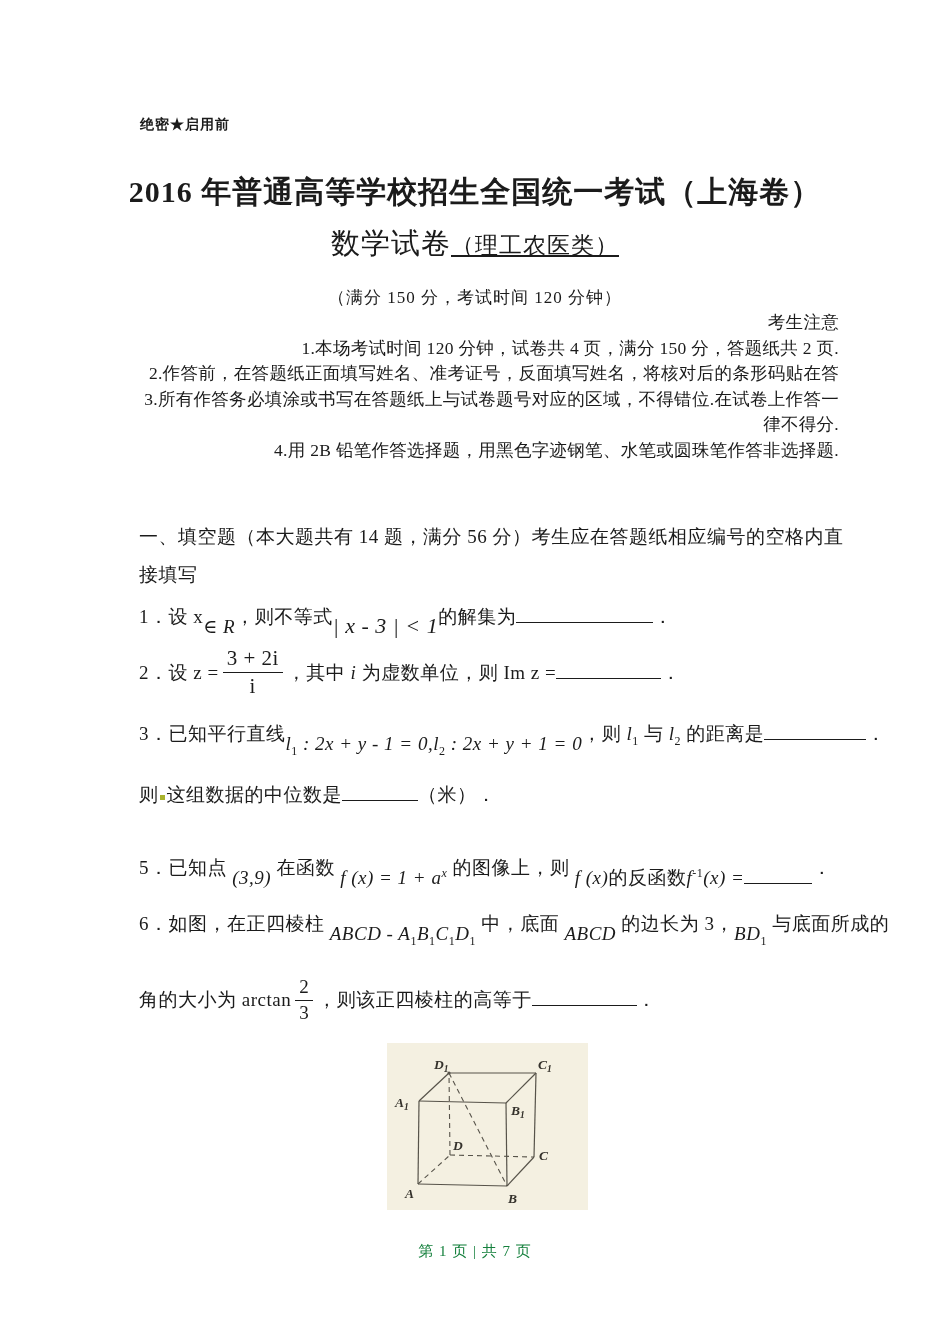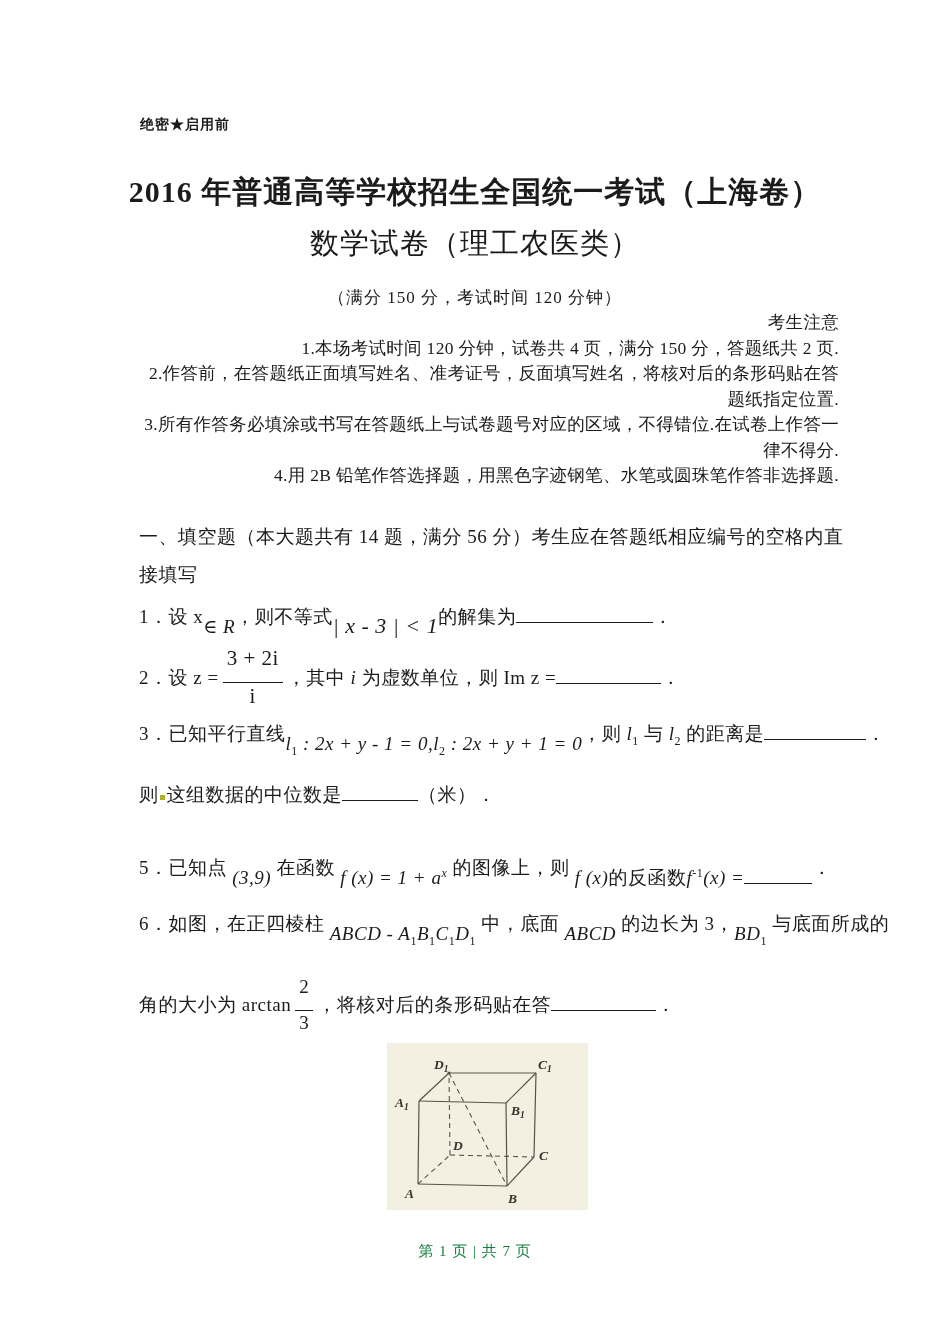--- a/index.html
+++ b/index.html
@@ -14,21 +14,21 @@
   .abs { position:absolute; }
 
   .classification { left:140px; top:116px; font-size:14px; letter-spacing:1px;font-weight:bold; }
 
   .title {
     left:0; right:0; top:172px; text-align:center;
     font-size:30px; font-weight:bold; letter-spacing:1px;
   }
   .subtitle { left:0; right:0; top:224px; text-align:center; }
   .subtitle .main  { font-size:29px; font-weight:normal; letter-spacing:1px; }
-  .subtitle .paren { font-size:29px; letter-spacing:1px; }
+  .subtitle .paren { font-size:23px; letter-spacing:1px;text-decoration:underline; }
 
   .score { left:0; right:0; top:286px; text-align:center; font-size:17px; letter-spacing:1px; }
 
   .notice { left:139px; top:310px; width:700px; font-size:17.5px; line-height:25.5px; letter-spacing:.3px;text-align:right; }
 
   .section-head { left:139px; top:518px; width:720px; font-size:19px; line-height:38px; letter-spacing:.5px; }
 
   .q { left:139px; width:780px; font-size:19px; letter-spacing:.5px; }
   .q-line { line-height:40px; white-space:nowrap; }
   #q1 { top:596px; }
@@ -52,21 +52,21 @@
     border-bottom:1.5px solid #1b1b1b;
   }
   .gdot {
     display:inline-block; width:5px; height:5px; background:#a9b32c;
     margin:0 2px 1px 1px;
   }
   .frac {
     display:inline-block; vertical-align:middle; text-align:center;
     position:relative; top:-2px; margin:0 4px; line-height:1.15;
   }
-  .frac .fnum { display:block; border-bottom:1.4px solid #1b1b1b; padding:0 4px 12px; }
+  .frac .fnum { display:block; border-bottom:1.4px solid #1b1b1b; padding:0 4px 2px; }
   .frac .fden { display:block; padding-top:1px; }
   .frac.big { font-size:21px; }
 
   .figure { left:387px; top:1043px; }
   .vlabel { font-family:"Liberation Serif","DejaVu Serif",serif; font-style:italic; font-weight:bold; font-size:13.5px; fill:#35322c; }
   .vsub   { font-size:9.5px; }
   .edge        { stroke:#57534a; stroke-width:1.2; fill:none; }
   .edge.dashed { stroke-dasharray:5,4; stroke-width:1.1; }
 
   .footer { left:0; right:0; top:1242px; text-align:center; font-size:15px; color:#15803d; letter-spacing:1px; }
@@ -81,21 +81,20 @@
 <div class="abs subtitle">
   <span class="main">数学试卷</span><span class="paren">（理工农医类）</span>
 </div>
 
 <div class="abs score">（满分 150 分，考试时间 120 分钟）</div>
 
 <div class="abs notice">
   <div>考生注意</div>
   <div>1.本场考试时间 120 分钟，试卷共 4 页，满分 150 分，答题纸共 2 页.</div>
   <div>2.作答前，在答题纸正面填写姓名、准考证号，反面填写姓名，将核对后的条形码贴在答</div>
-  <div>题纸指定位置.</div>
   <div>3.所有作答务必填涂或书写在答题纸上与试卷题号对应的区域，不得错位.在试卷上作答一</div>
   <div>律不得分.</div>
   <div>4.用 2B 铅笔作答选择题，用黑色字迹钢笔、水笔或圆珠笔作答非选择题.</div>
 </div>
 
 <div class="abs section-head">
   <div>一、填空题（本大题共有 14 题，满分 56 分）考生应在答题纸相应编号的空格内直接填写</div>
 </div>
 
 <div id="q1" class="abs q">
@@ -108,21 +107,21 @@
     <div class="q-line"><span class="txt">3．已知平行直线</span><span class="math low">l</span><sub class="txt low">1</sub><span class="math low"> : 2x + y - 1 = 0,</span><span class="math low">l</span><sub class="txt low">2</sub><span class="math low"> : 2x + y + 1 = 0</span><span class="txt">，则 </span><span class="math">l</span><sub class="txt">1</sub><span class="txt"> 与 </span><span class="math">l</span><sub class="txt">2</sub><span class="txt"> 的距离是</span><span class="blank" style="width: 102px;"></span><span class="txt">．</span></div>
   </div>
 <div id="q4" class="abs q">
     <div class="q-line"><span class="txt">则</span><span class="gdot"></span><span class="txt">这组数据的中位数是</span><span class="blank" style="width: 76px;"></span><span class="txt">（米）．</span></div>
   </div>
 <div id="q5" class="abs q">
     <div class="q-line"><span class="txt">5．已知点 </span><span class="math low">(3,9)</span><span class="txt"> 在函数 </span><span class="math low">f (x) = 1 + a</span><sup class="txt low i">x</sup><span class="txt"> 的图像上，则 </span><span class="math low">f (x)</span><span class="txt low">的反函数</span><span class="math low">f</span><sup class="txt low">-1</sup><span class="math low">(x) =</span><span class="blank low" style="width: 68px;"></span><span class="txt">．</span></div>
   </div>
 <div id="q6" class="abs q">
     <div class="q-line"><span class="txt">6．如图，在正四棱柱 </span><span class="math low">ABCD - A</span><sub class="txt low">1</sub><span class="math low">B</span><sub class="txt low">1</sub><span class="math low">C</span><sub class="txt low">1</sub><span class="math low">D</span><sub class="txt low">1</sub><span class="txt"> 中，底面 </span><span class="math low">ABCD</span><span class="txt"> 的边长为 3，</span><span class="math low">BD</span><sub class="txt low">1</sub><span class="txt"> 与底面所成的</span></div>
-    <div class="q-line"><span class="txt">角的大小为 arctan</span><span class="frac"><span class="fnum">2</span><span class="fden">3</span></span><span class="txt">，将核对后的条形码贴在答</span><span class="blank" style="width: 105px;"></span><span class="txt">．</span></div>
+    <div class="q-line"><span class="txt">角的大小为 arctan</span><span class="frac"><span class="fnum">2</span><span class="fden">3</span></span><span class="txt">，则该正四棱柱的高等于</span><span class="blank" style="width: 105px;"></span><span class="txt">．</span></div>
   </div>
 
 <svg class="abs figure" width="201" height="167" viewBox="0 0 201 167" id="fig">
   <rect x="0" y="0" width="201" height="167" fill="#f4f0e1"></rect>
 
   <line class="edge" x1="31" y1="141" x2="120" y2="143"></line>
   <line class="edge" x1="31" y1="141" x2="32" y2="58"></line>
   <line class="edge" x1="120" y1="143" x2="119" y2="60"></line>
   <line class="edge" x1="32" y1="58" x2="119" y2="60"></line>
   <line class="edge" x1="32" y1="58" x2="62" y2="30"></line>

